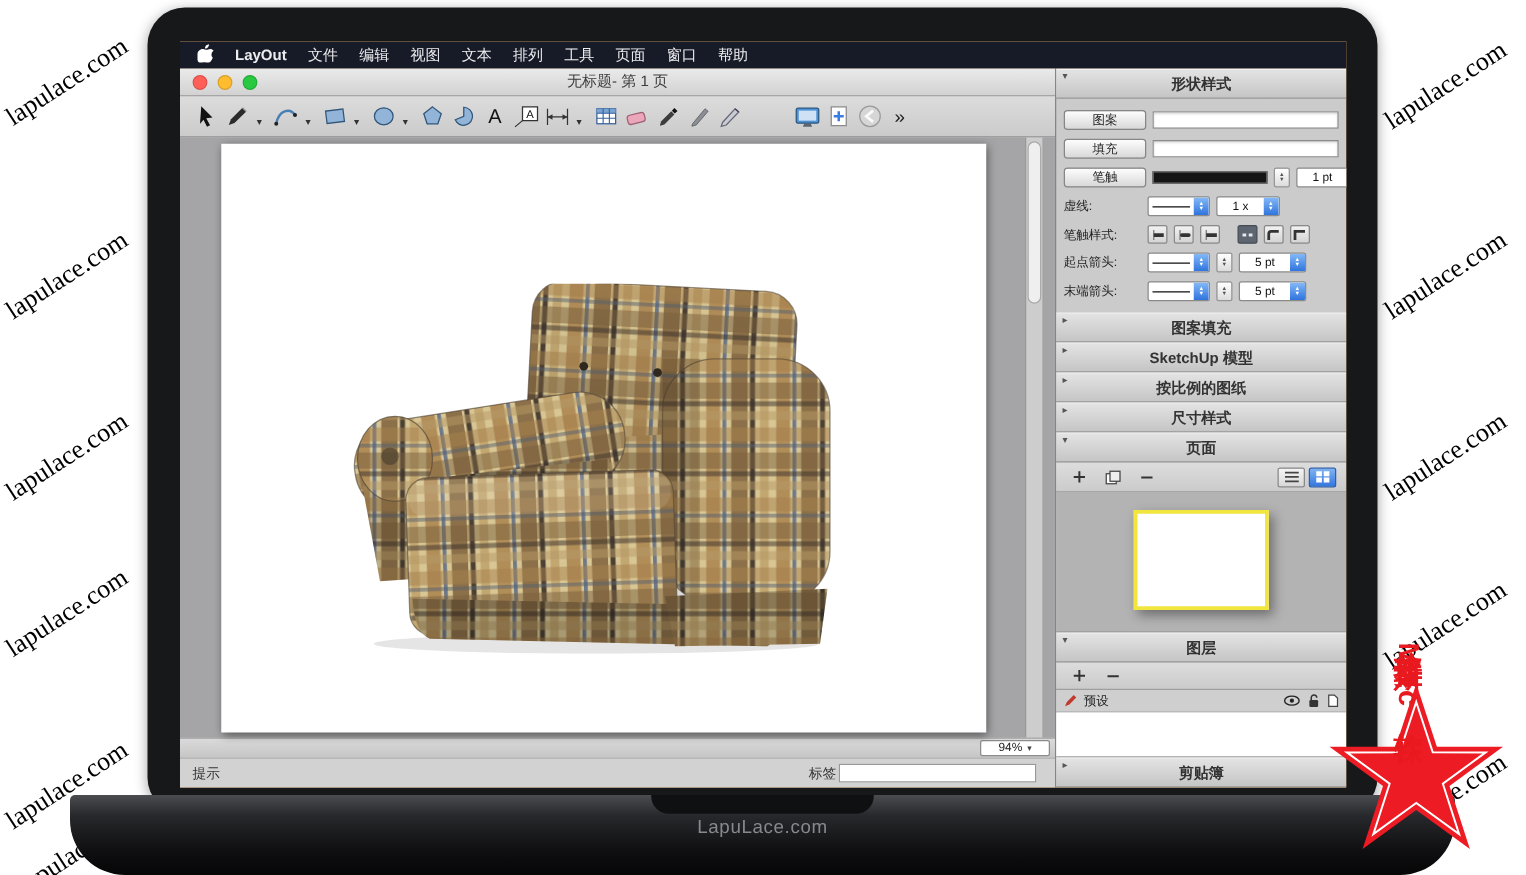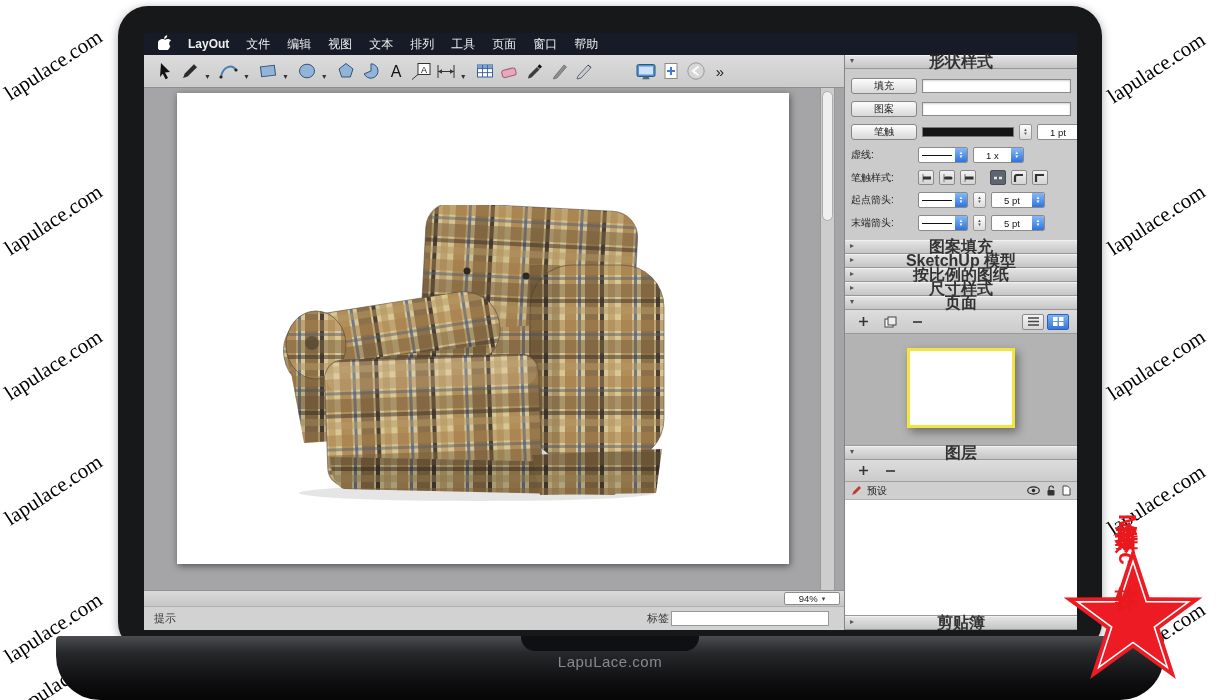--- a/index.html
+++ b/index.html
@@ -42,21 +42,21 @@
 .statusbar{height:40px;border-top:1px solid #909090;background:#d2d2d2;display:flex;flex-direction:column}
 .srow1{height:16px;background:linear-gradient(#dadada,#c6c6c6);display:flex;justify-content:flex-end;align-items:center;padding-right:4px;border-bottom:1px solid #b0b0b0}
 .zoom{width:56px;height:13px;background:#fff;border:1px solid #8c8c8c;border-radius:2px;font-size:9.5px;display:flex;align-items:center;justify-content:center;gap:4px;color:#222}
 .zoom::after{content:"▾";font-size:7px;color:#444}
 .srow2{flex:1;display:flex;align-items:center;padding:0 10px;font-size:11px;color:#333}
 .hint{margin-right:auto}
 .taglabel{margin-left:auto;margin-right:2px}
 .taginput{width:158px;height:15px;border:1px solid #999;background:#fff;margin-right:5px;font-size:10px}
 
 .rightcol{width:233px;background:#cbcbcb;border-left:1px solid #858585;display:flex;flex-direction:column}
-.phead{height:14px;flex:none;background:linear-gradient(#e3e3e3,#c5c5c5);border-top:1px solid #f2f2f2;border-bottom:1px solid #979797;font-size:16px;font-weight:bold;color:#333;display:flex;align-items:center;justify-content:center;position:relative}
+.phead{height:24px;flex:none;background:linear-gradient(#e3e3e3,#c5c5c5);border-top:1px solid #f2f2f2;border-bottom:1px solid #979797;font-size:12px;font-weight:bold;color:#333;display:flex;align-items:center;justify-content:center;position:relative}
 .phead::before{content:"▾";position:absolute;left:5px;top:0px;font-size:8px;font-weight:normal;color:#555}
 .phead.col::before{content:"▸"}
 .sbody{padding:9px 6px 2px;flex:none}
 .srow{display:flex;align-items:center;margin-bottom:7px;gap:5px}
 .sbtn{width:66px;height:16px;flex:none;border:1px solid #868686;border-radius:3px;background:linear-gradient(#fdfdfd,#d8d8d8);font-size:10px;color:#222;display:flex;align-items:center;justify-content:center}
 .swell{flex:1;height:14px;border:1px solid #8a8a8a;background:#fff;box-shadow:inset 0 1px 2px rgba(0,0,0,.18)}
 .blackwell{width:92px;height:10px;background:#151515;border:1px solid #777;flex:none}
 .mini{width:13px;height:16px;flex:none;border:1px solid #979797;background:linear-gradient(#fff,#dcdcdc);display:flex;flex-direction:column;align-items:center;justify-content:center;color:#555;font-size:4.5px;line-height:4px;border-radius:2px}
 .combo{height:16px;flex:none;border:1px solid #8a8a8a;border-radius:2px;background:#fff;display:flex;align-items:stretch;font-size:9.5px;color:#111;overflow:hidden}
 .combo .val{display:flex;align-items:center;padding:0 12px}
@@ -111,20 +111,28 @@
       <span class="mitem">排列</span>
       <span class="mitem">工具</span>
       <span class="mitem">页面</span>
       <span class="mitem">窗口</span>
       <span class="mitem">帮助</span>
     </div>
 
     <div class="content">
 
       <div class="leftcol">
+        <div class="titlebar">
+          <div class="lights">
+            <div class="light" style="background:#ff5f57"></div>
+            <div class="light" style="background:#febc2e"></div>
+            <div class="light" style="background:#28c840"></div>
+          </div>
+          <div class="title">无标题- 第 1 页</div>
+        </div>
 
         <div class="toolbar">
           <div class="tool">
               <svg width="20" height="20">
                 <path d="M6 2l9 9-5 .6 3 5.5-2.4 1.2-2.8-5.6L5 16z" fill="#111"></path>
               </svg>
             </div>
           <div class="tool">
               <svg width="20" height="20">
                 <path d="M3 17l1.8-4.6L14 3.2l3 3L7.6 15.4 3 17z" fill="#2b2b2b"></path>
@@ -306,25 +314,25 @@
           </div>
         </div>
       </div>
 
       <div class="rightcol">
         <div class="phead">
             <span>形状样式</span>
           </div>
         <div class="sbody">
           <div class="srow">
+            <div class="sbtn">图案</div>
+            <div class="swell"></div>
+          </div>
+          <div class="srow">
             <div class="sbtn">填充</div>
-            <div class="swell"></div>
-          </div>
-          <div class="srow">
-            <div class="sbtn">图案</div>
             <div class="swell"></div>
           </div>
           <div class="srow">
             <div class="sbtn">笔触</div>
             <div class="blackwell"></div>
             <div class="mini">
                 <span>▲</span>
                 <span>▼</span>
               </div>
             <div class="combo">

